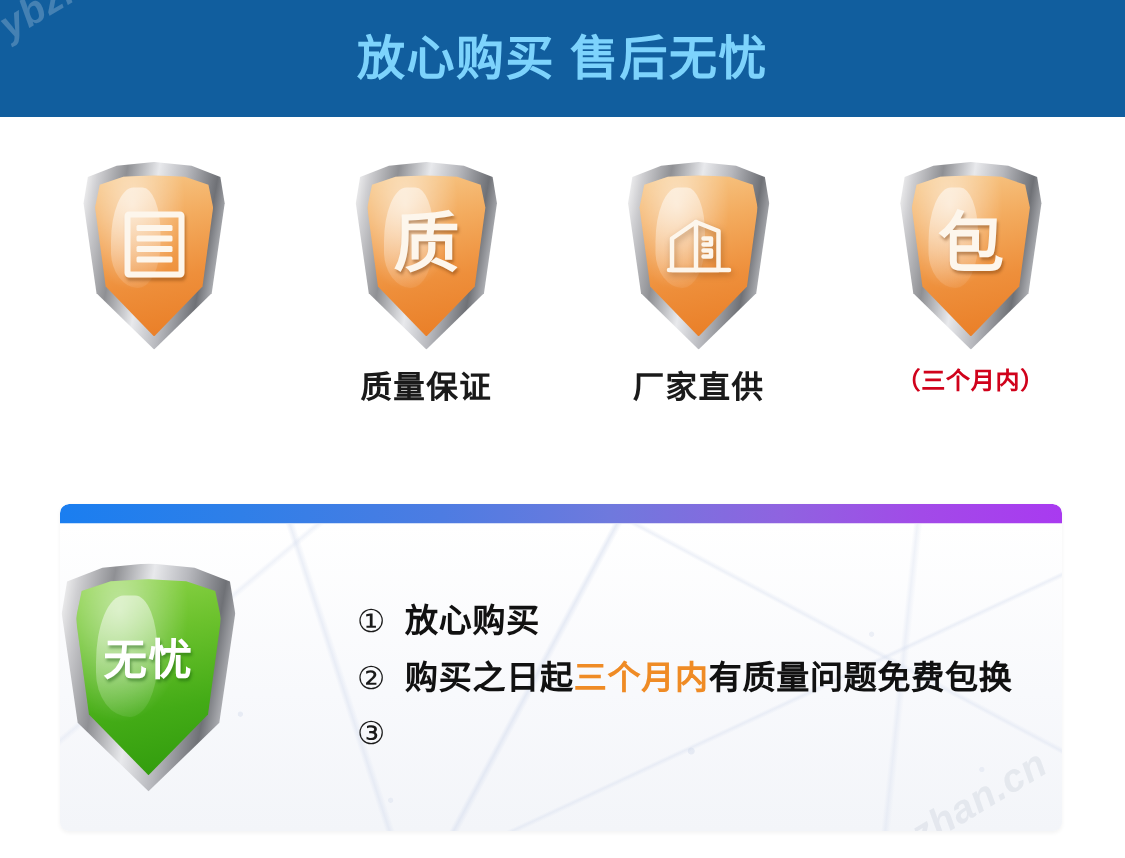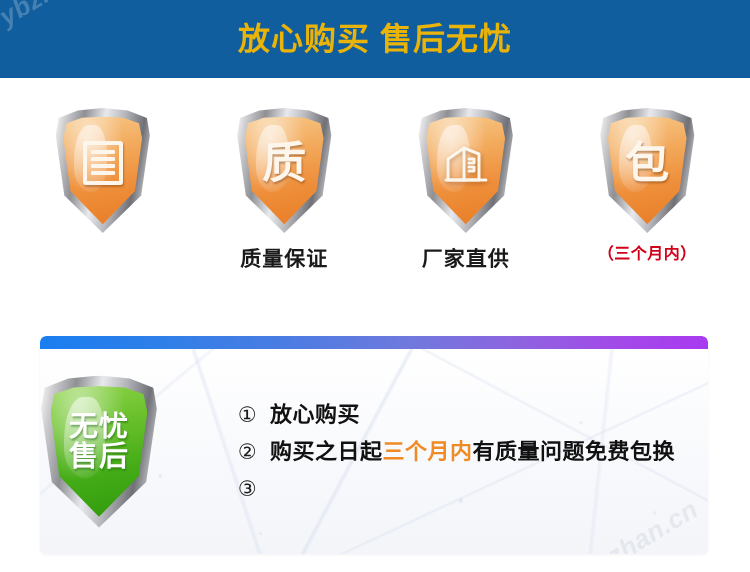--- a/index.html
+++ b/index.html
@@ -36,21 +36,21 @@
   }
   .header-title {
     position: absolute;
     left: 0;
     top: 0;
     width: 750px;
     height: 78px;
     display: flex;
     align-items: center;
     justify-content: center;
-    color: #eab308;
+    color: #7dd3fc;
     font-size: 32px;
     font-weight: bold;
     letter-spacing: 1px;
     line-height: 1;
     white-space: nowrap;
     z-index: 3;
   }
   .wm-header {
     position: absolute;
     left: -6px;
@@ -440,21 +440,20 @@
 
     <div class="panel-body">
       <div class="panel-shield-wrap">
         <div class="shield green-shield">
           <div class="shield-outer"></div>
           <div class="shield-inner green">
             <div class="shield-gloss"></div>
           </div>
           <div class="green-text">
             <span>无忧</span>
-            <span>售后</span>
           </div>
         </div>
       </div>
 
       <div class="terms-list">
         <div class="term-row">
           <span class="term-num">①</span>
           <span class="term-text">
             <span>放心购买</span>
           </span>

